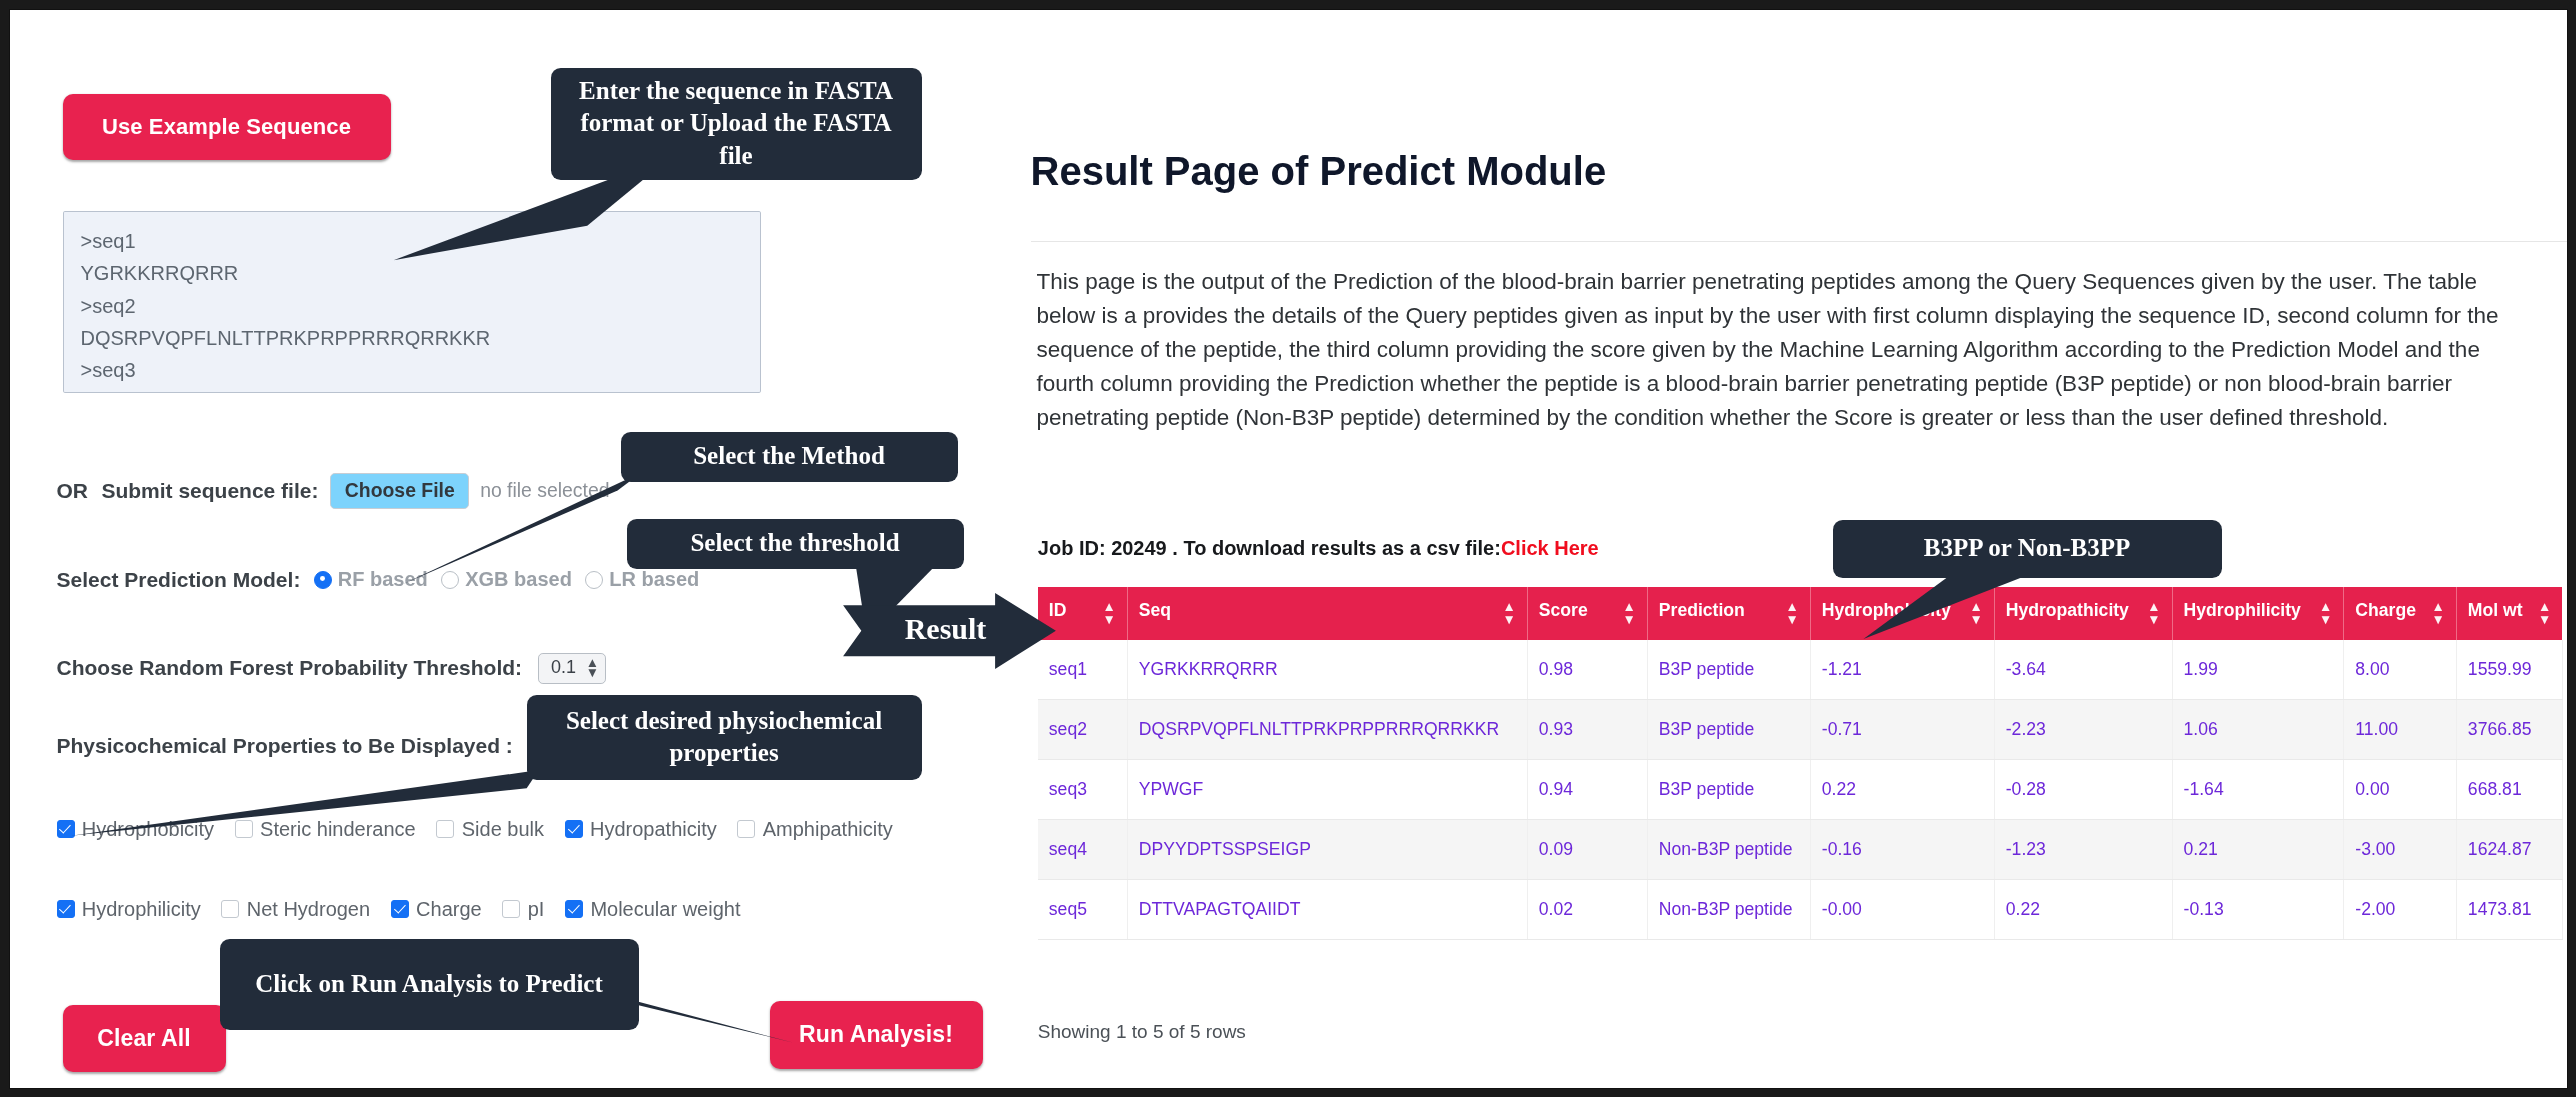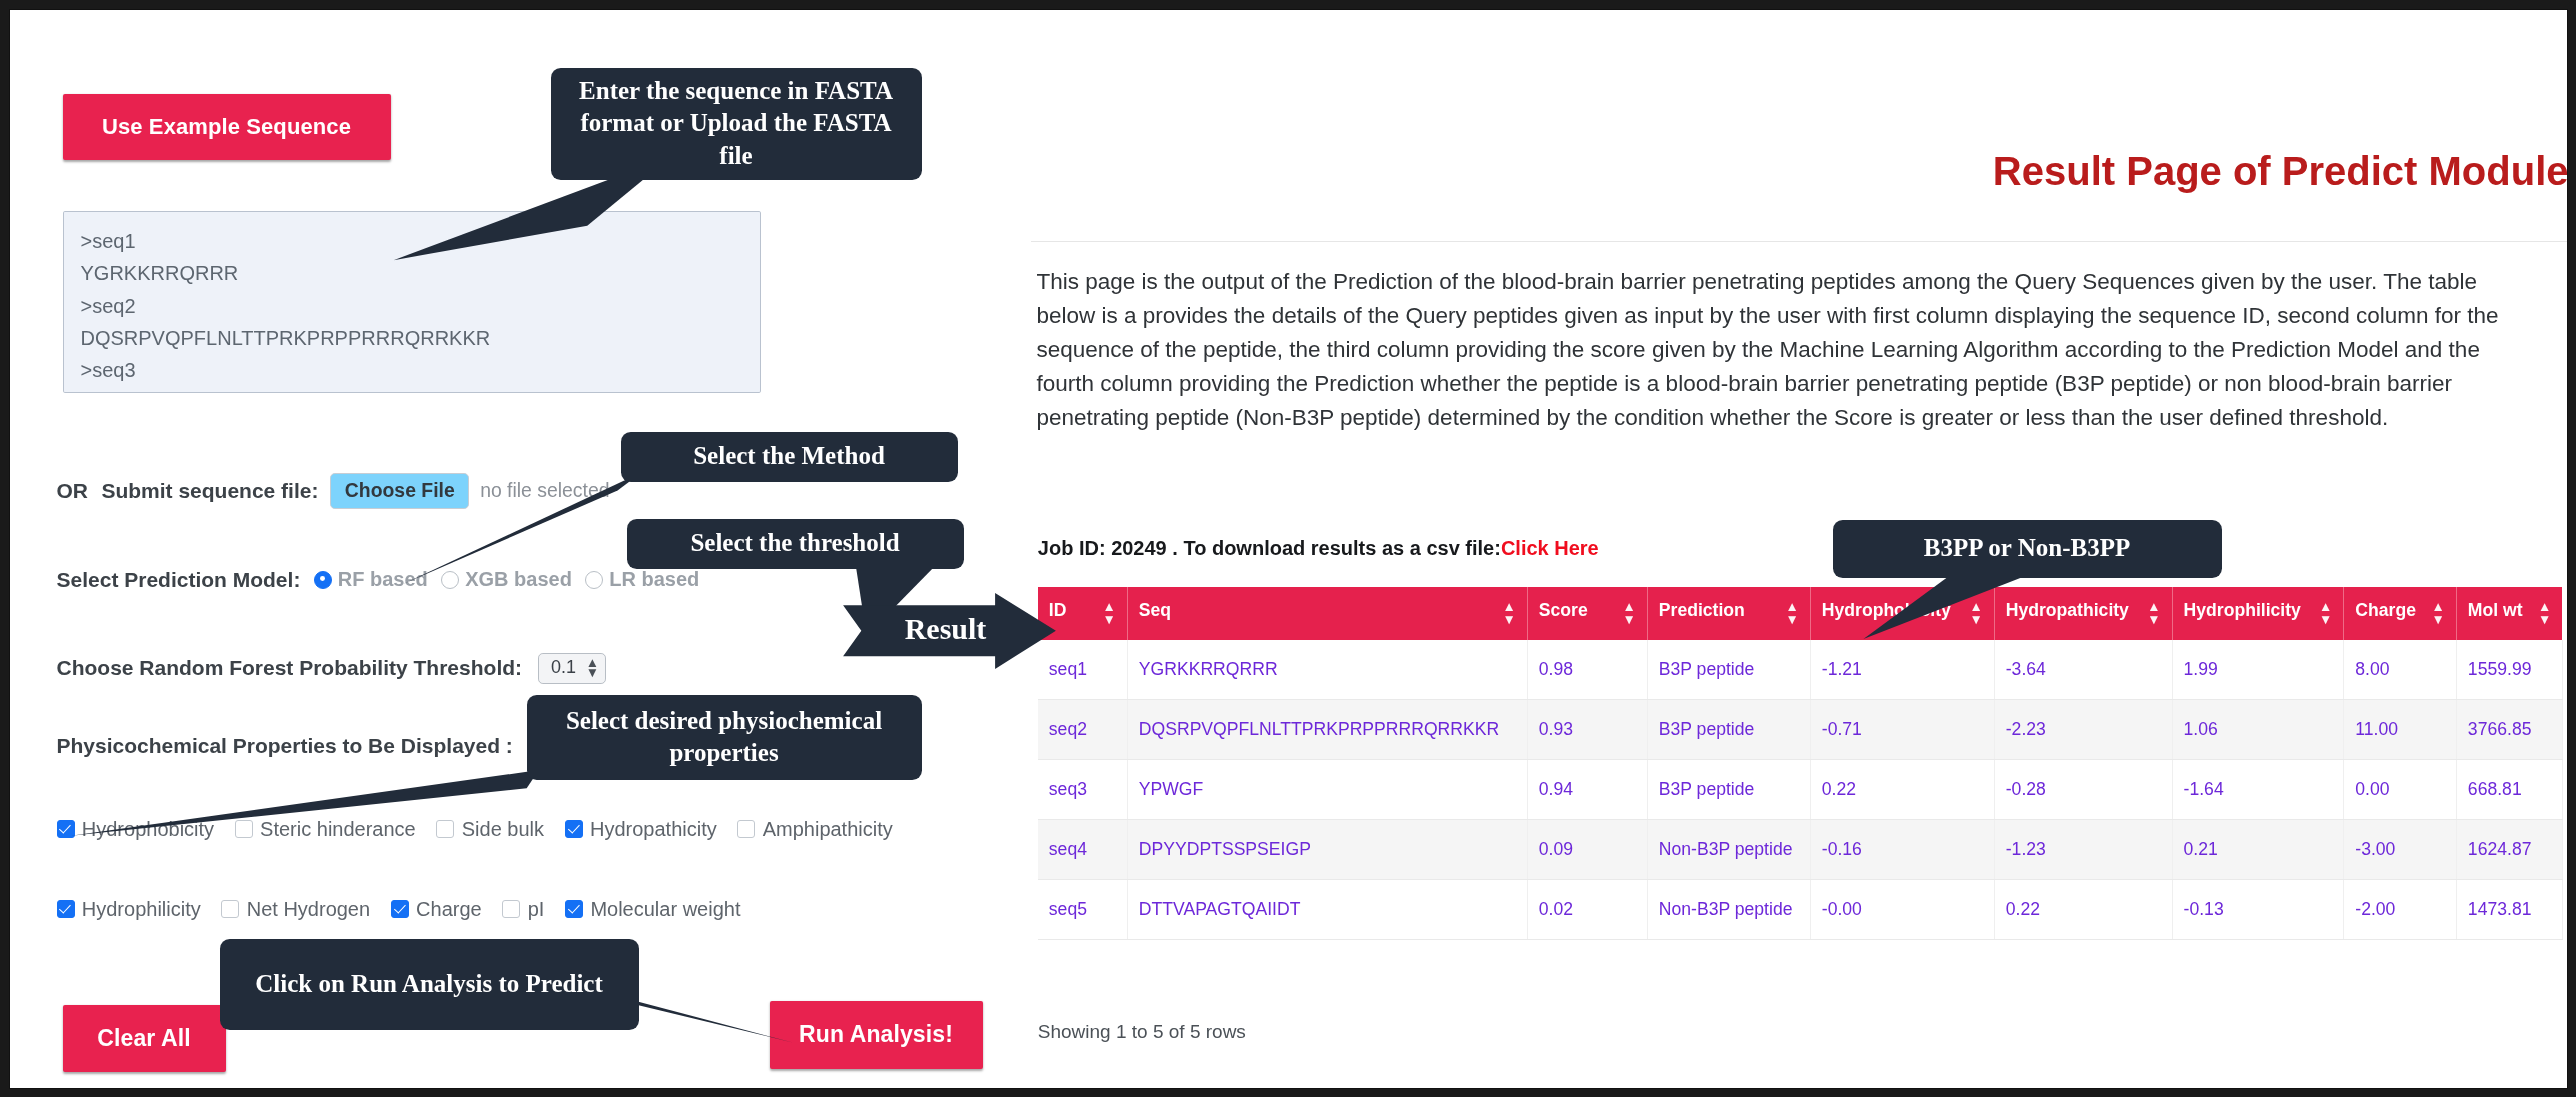--- a/index.html
+++ b/index.html
@@ -15,21 +15,21 @@
     background:#ffffff;
     border:1.8px solid #111;
     box-sizing:border-box;
     overflow:hidden;
   }
   
   #left{position:absolute;left:0;top:0;width:1021px;height:100%;}
   .btn-pink{
     position:absolute;
     background:#e8224f;color:#ffffff;
-    border:none;border-radius:2px;
+    border:none;border-radius:10px;
     font-weight:bold;
     font-family:"Liberation Sans", sans-serif;
     box-shadow:0 1.8px 2.4px rgba(0,0,0,.35);
     cursor:pointer;
     display:flex;align-items:center;justify-content:center;
     letter-spacing:0.1px;
   }
   #use-example{left:53px;top:84px;width:328px;height:66px;font-size:22px;}
   #clear-all{left:53px;top:995px;width:163px;height:67px;font-size:23px;}
   #run-analysis{left:760px;top:991px;width:213px;height:68px;font-size:23px;}
@@ -82,22 +82,22 @@
   }
   .box.on{background:#1470f5;border-color:#1470f5;position:relative;}
   .box.on::after{
     content:"";position:absolute;left:4.9px;top:1.2px;width:4.9px;height:9.7px;
     border:solid #fff;border-width:0 1.8px 1.8px 0;transform:rotate(43deg);
   }
 
   
   #right{position:absolute;left:1021px;top:0;width:1538px;height:100%;}
   #result-title{
-    position:absolute;left:0;top:139px;width:1538px;text-align:right;
-    font-size:40px;font-weight:bold;color:#b91c1c;
+    position:absolute;left:0;top:139px;width:1538px;text-align:left;
+    font-size:40px;font-weight:bold;color:#0f172a;
   }
   #hr{position:absolute;left:0;top:231px;width:1538px;height:1.2px;background:#e6e6e6;}
   #intro{
     position:absolute;left:6px;top:255px;width:1471px;
     font-size:22.5px;line-height:1.52;color:#2f3337;text-align:left;
   }
   #jobline{
     position:absolute;left:7.3px;top:527px;font-size:20px;font-weight:bold;color:#17191c;
     white-space:nowrap;
   }

